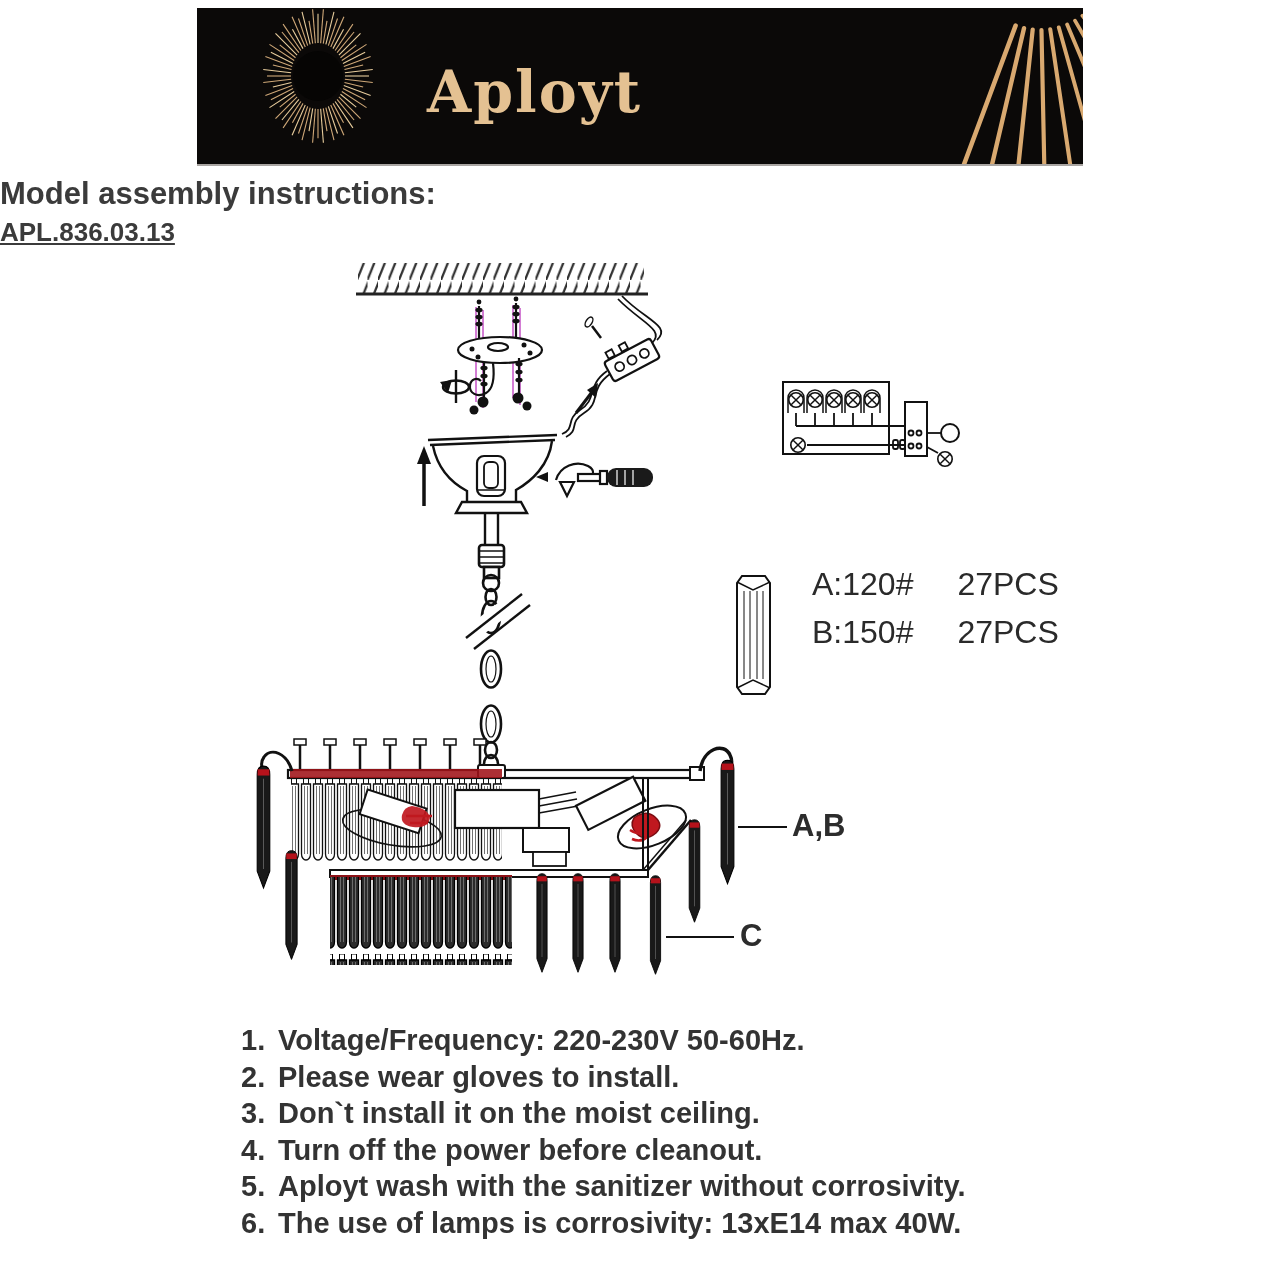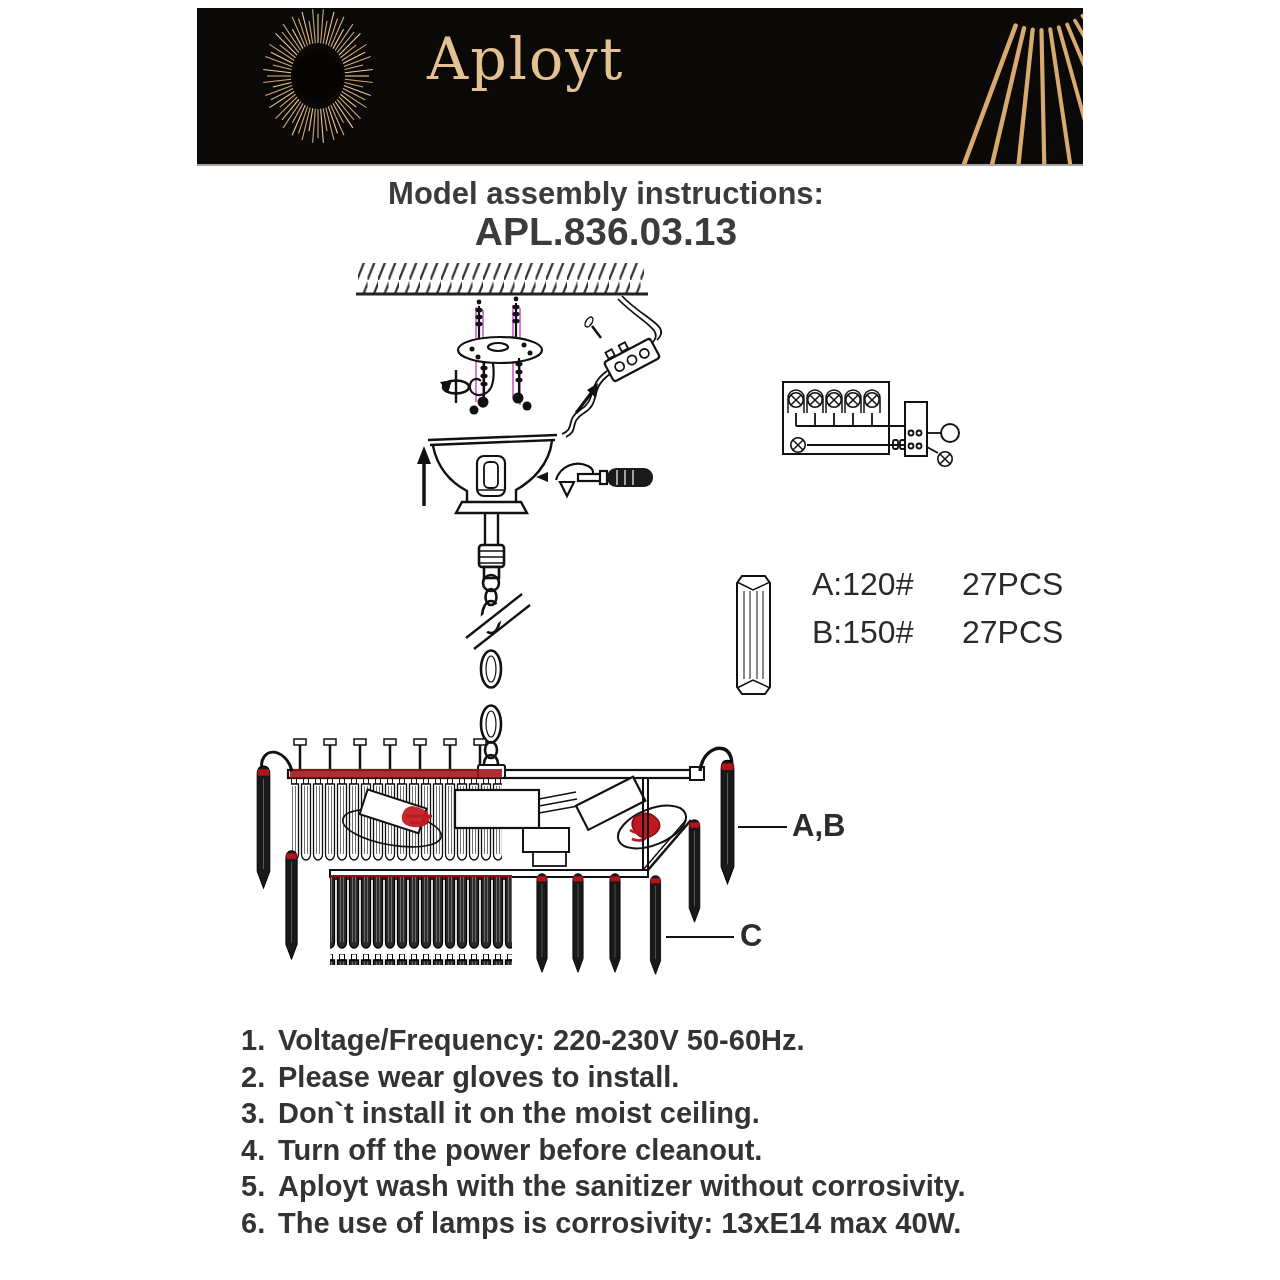--- a/index.html
+++ b/index.html
@@ -1,35 +1,35 @@
 <!DOCTYPE html>
 <html><head>
 <meta charset="utf-8">
 <style>
   html,body{margin:0;padding:0;background:#fff;}
   body{width:1280px;height:1280px;position:relative;font-family:"Liberation Sans",sans-serif;color:#333;overflow:hidden;}
 
   
   .banner{position:absolute;left:197px;top:8px;width:886px;height:156px;background:#0b0908;overflow:hidden;border-bottom:2px solid #a9a5a2;}
   .banner svg{position:absolute;left:0;top:0;}
-  .brand{position:absolute;left:230px;top:18px;font-family:"DejaVu Serif",serif;font-size:57px;font-weight:400;color:#e4c192;letter-spacing:2px;}
-
-  
-  .titleblock{position:absolute;left:0;top:174px;width:1212px;text-align:center;font-weight:600;color:#3b3b3b;}
+  .brand{position:absolute;left:230px;top:50px;font-family:"DejaVu Serif",serif;font-size:57px;font-weight:700;color:#e4c192;letter-spacing:2px;}
+
+  
+  .titleblock{position:absolute;left:0;top:174px;width:1212px;font-weight:600;color:#3b3b3b;}
   .titleblock .t1{font-size:31px;line-height:39px;}
-  .titleblock .t2{font-size:39px;line-height:38px;}
+  .titleblock .t2{font-size:26px;line-height:38px;text-decoration:underline;}
 
   
   .diagram{position:absolute;left:0;top:250px;width:1280px;height:740px;}
 
   
   .parts{position:absolute;left:812px;top:566px;width:256px;}
   .prow{display:flex;justify-content:space-between;height:48px;align-items:flex-start;gap:44px;}
   .psize,.pqty{font-size:32px;line-height:36px;color:#2a2a2a;font-weight:400;white-space:nowrap;}
-  .pqty{width:112px;text-align:center;}
+  .pqty{width:112px;text-align:left;}
 
   
   .dlabel{position:absolute;font-size:31px;font-weight:600;color:#2c2c2c;text-align:center;}
   .lab-ab{left:792px;top:808px;}
   .lab-c{left:740px;top:918px;}
 
   
   .inst{position:absolute;left:241px;top:1022px;width:840px;}
   .irow{display:flex;font-size:29px;line-height:36.5px;font-weight:600;color:#333;}
   .inum{width:37px;flex:0 0 auto;}

